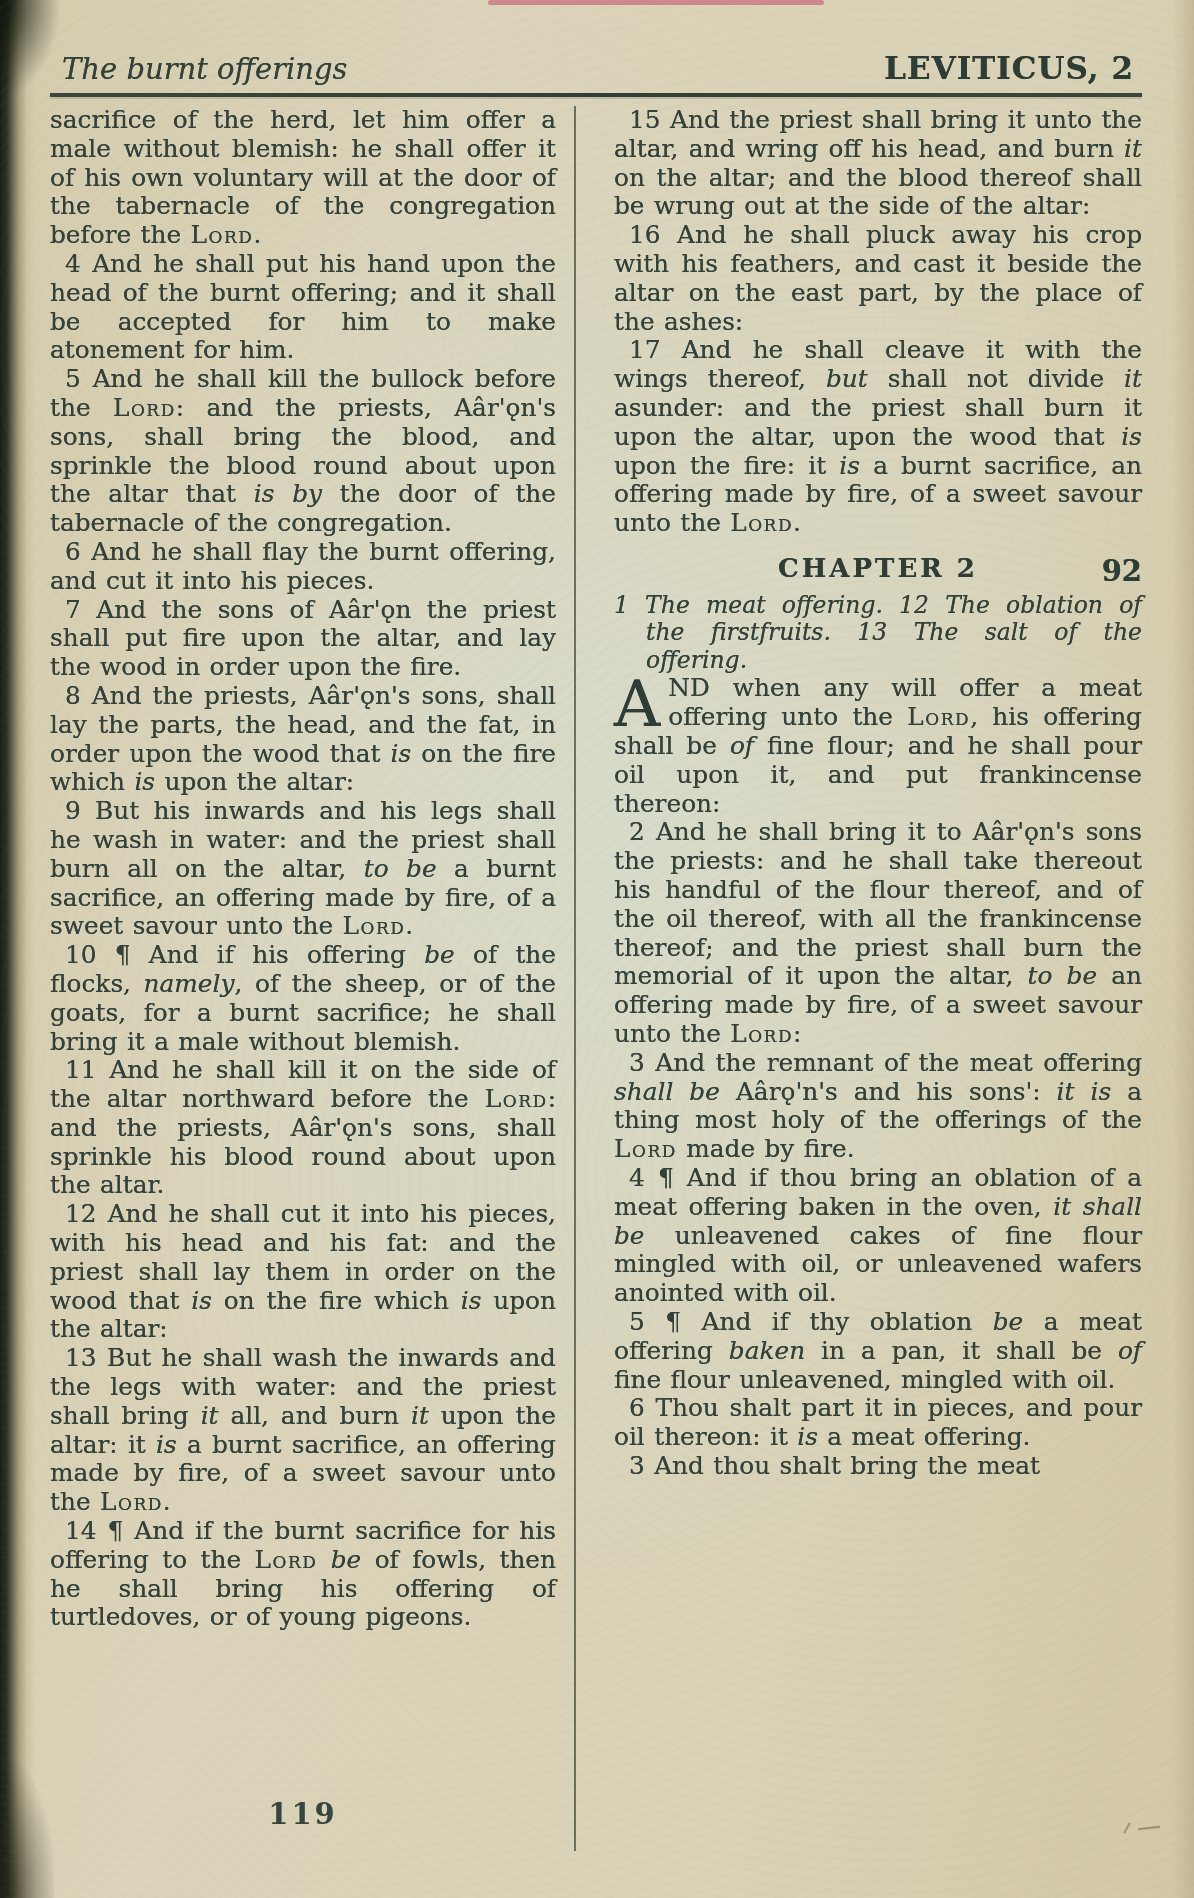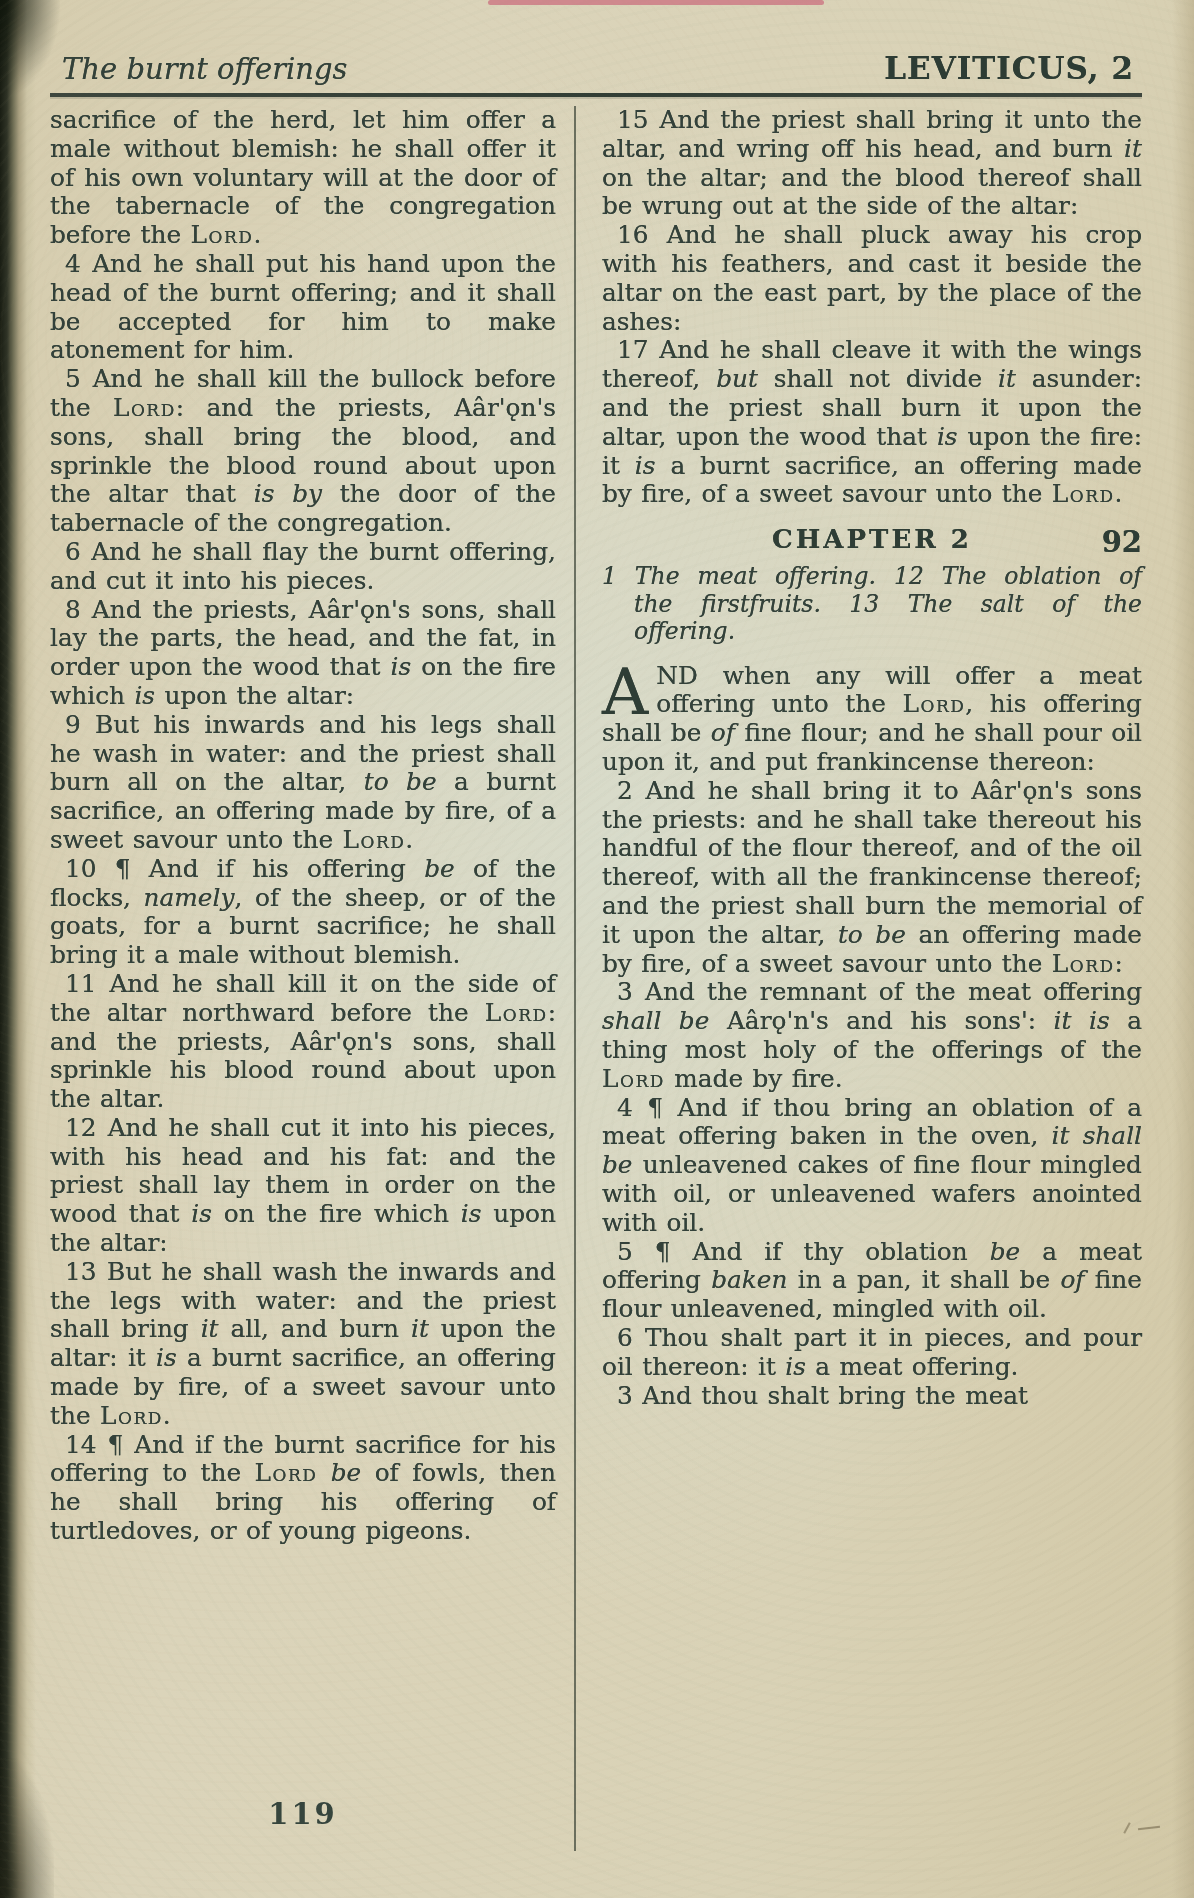--- a/index.html
+++ b/index.html
@@ -30,32 +30,32 @@
   .text-block{position:absolute;left:50px;top:50px;width:1092px;
     text-shadow:0 0 .6px rgba(47,62,54,.9);}
   .running-head{display:flex;justify-content:space-between;align-items:baseline;padding:0 8px 0 12px;}
   .head-left{font-style:italic;font-size:29px;}
   .head-right{font-weight:bold;font-size:31px;letter-spacing:1px;color:#2d3c34;}
   .head-rule{margin-top:7px;height:4px;background:linear-gradient(90deg,#3d463d,#323e35 50%,#3d463d);
     box-shadow:0 2px 0 rgba(70,80,68,.18);}
 
   .columns{display:flex;margin-top:9px;}
   .col-left{flex:0 0 524px;box-sizing:border-box;padding-right:18px;}
-  .col-right{flex:1;border-left:2px solid rgba(60,68,56,.7);padding-left:26px;min-height:1745px;}
+  .col-right{flex:1;border-left:2px solid rgba(60,68,56,.7);padding-left:38px;min-height:1745px;}
 
   .verse{margin:0;text-align:justify;text-indent:15px;font-size:24.8px;line-height:28.8px;word-spacing:1.5px;}
   .no-indent{text-indent:0;}
   i{font-style:italic;}
   .sc{font-variant:small-caps;letter-spacing:1.5px;}
 
   .chapter-row{position:relative;text-align:center;margin:15px 0 9px;}
   .chapter-title{font-weight:bold;font-size:26px;letter-spacing:3px;color:#2e3d35;}
   .chapter-num{position:absolute;right:0;top:1px;font-weight:bold;font-size:29px;color:#2e3d35;}
   .summary{font-style:italic;font-size:23.5px;line-height:27.5px;text-align:justify;
-    margin:0 0 16px;padding-left:32px;text-indent:-32px;word-spacing:5px;}
+    margin:0 0 0;padding-left:32px;text-indent:-32px;word-spacing:5px;}
   .dropcap{float:left;font-size:64px;line-height:50px;padding:5px 8px 0 0;color:#2e3d35;}
 
   .page-number{position:absolute;left:50px;width:506px;top:1797px;text-align:center;
     font-weight:bold;font-size:29px;letter-spacing:3px;color:#36453d;}
 </style>
 </head>
 <body>
 
 <div class="page">
   <div class="pink-line" style="background: rgb(204, 122, 133);"></div>
@@ -76,20 +76,21 @@
 
     <div class="columns">
 
       <div class="col-left">
         <p class="verse no-indent">sacrifice of the herd, let him offer a male without blemish: he shall offer it of his own voluntary will at the door of the tabernacle of the congregation before the <span class="sc">Lord</span>.</p>
         <div>
 
         <p class="verse">4 And he shall put his hand upon the head of the burnt offering; and it shall be accepted for him to make atonement for him.</p>
             <p class="verse">5 And he shall kill the bullock before the <span class="sc">Lord</span>: and the priests, Aâr'ǫn's sons, shall bring the blood, and sprinkle the blood round about upon the altar that <i>is by</i> the door of the tabernacle of the congregation.</p>
             <p class="verse">6 And he shall flay the burnt offering, and cut it into his pieces.</p>
+            <p class="verse">7 And the sons of Aâr'ǫn the priest shall put fire upon the altar, and lay the wood in order upon the fire.</p>
             <p class="verse">8 And the priests, Aâr'ǫn's sons, shall lay the parts, the head, and the fat, in order upon the wood that <i>is</i> on the fire which <i>is</i> upon the altar:</p>
             <p class="verse">9 But his inwards and his legs shall he wash in water: and the priest shall burn all on the altar, <i>to be</i> a burnt sacrifice, an offering made by fire, of a sweet savour unto the <span class="sc">Lord</span>.</p>
             <p class="verse">10 ¶ And if his offering <i>be</i> of the flocks, <i>namely</i>, of the sheep, or of the goats, for a burnt sacrifice; he shall bring it a male without blemish.</p>
             <p class="verse">11 And he shall kill it on the side of the altar northward before the <span class="sc">Lord</span>: and the priests, Aâr'ǫn's sons, shall sprinkle his blood round about upon the altar.</p>
             <p class="verse">12 And he shall cut it into his pieces, with his head and his fat: and the priest shall lay them in order on the wood that <i>is</i> on the fire which <i>is</i> upon the altar:</p>
             <p class="verse">13 But he shall wash the inwards and the legs with water: and the priest shall bring <i>it</i> all, and burn <i>it</i> upon the altar: it <i>is</i> a burnt sacrifice, an offering made by fire, of a sweet savour unto the <span class="sc">Lord</span>.</p>
             <p class="verse">14 ¶ And if the burnt sacrifice for his offering to the <span class="sc">Lord</span> <i>be</i> of fowls, then he shall bring his offering of turtledoves, or of young pigeons.</p>
           </div>
       </div>
 

